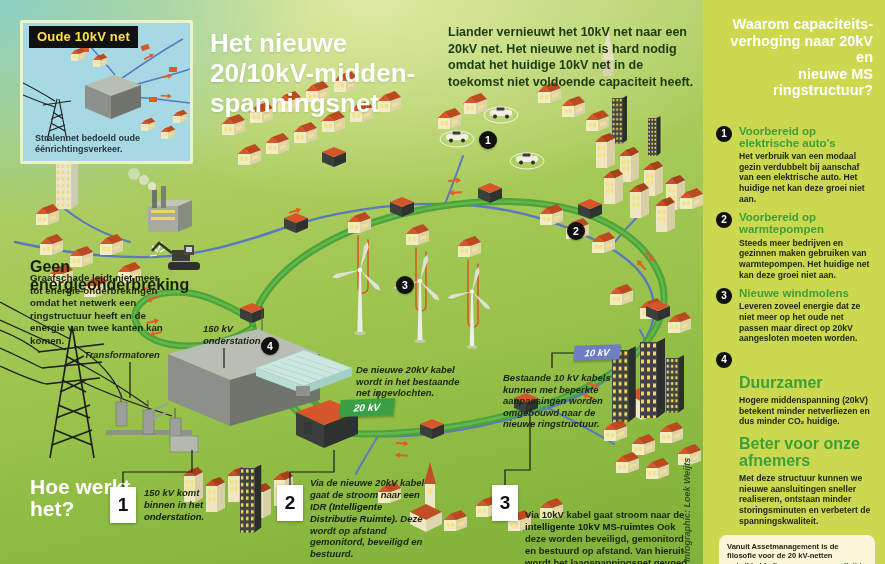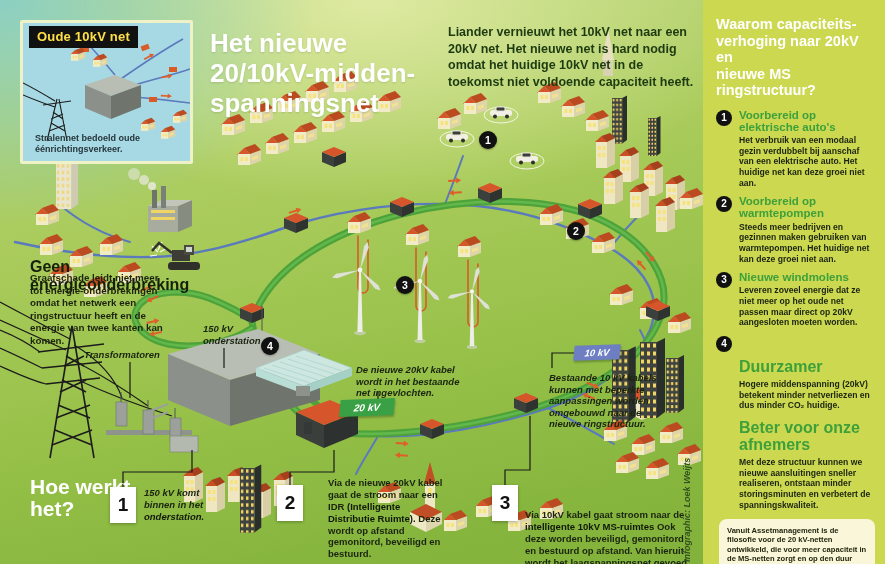--- a/index.html
+++ b/index.html
@@ -27,21 +27,21 @@
   .page-title { position:absolute; left:210px; top:28px; width:240px; color:#fff;
     font-size:26px; font-weight:bold; line-height:1.16; white-space:pre-line;
     text-shadow:0 1px 2px rgba(90,120,60,.25); }
   .intro { position:absolute; left:448px; top:24px; width:254px; color:#1d3a10;
     font-size:12.5px; font-weight:bold; line-height:1.32; }
 
   
   .sidebar { position:absolute; left:703px; top:0; width:182px; height:564px;
     background:#cbd850; padding:16px 12px 8px 13px; overflow:hidden; }
   .sb-title { color:#fff; font-size:14.5px; font-weight:bold; line-height:1.14;
-    white-space:pre-line; margin-bottom:10px; }
+    white-space:pre-line; margin-bottom:26px;text-align:right; }
   .sb-item { display:flex; gap:7px; margin-bottom:7px; }
   .sb-num { flex:none; width:16px; height:16px; border-radius:50%; background:#111;
     color:#fff; font-size:10px; font-weight:bold; text-align:center; line-height:16px; margin-top:1px; }
   .sb-head { color:#3ea03a; font-size:11.5px; font-weight:bold; line-height:1.06; margin-bottom:2px; }
   .sb-body { color:#1c2410; font-size:8.6px; line-height:1.24; font-weight:bold; }
   .sb-extra { padding-left:23px; margin-bottom:9px; }
   .sb-extra .sb-head { font-size:16px; margin-bottom:3px; }
   .sb-info { margin-left:3px; margin-top:6px; background:#faf6da; border-radius:8px;
     padding:7px 8px; width:156px; color:#23270f; font-size:7.6px; line-height:1.22; font-weight:bold;}
 
@@ -432,39 +432,39 @@
 spanningsnet</div>
   <div class="intro">Liander vernieuwt het 10kV net naar een 20kV net. Het nieuwe net is hard nodig omdat het huidige 10kV net in de toekomst niet voldoende capaciteit heeft.</div>
 
   <div class="geen-title">Geen energieonderbreking</div>
   <div class="geen-body">Graafschade leidt niet meer tot energie-onderbrekingen omdat het netwerk een ringstructuur heeft en de energie van twee kanten kan komen.</div>
 
   <div class="map-note" style="left:203px;top:323px;width:90px;white-space:pre-line;">150 kV
 onderstation</div>
   <div class="map-note" style="left:84px;top:349px;width:90px;">Transformatoren</div>
   <div class="map-note" style="left:356px;top:364px;width:114px;">De nieuwe 20kV kabel wordt in het bestaande net ingevlochten.</div>
-  <div class="map-note" style="left:503px;top:372px;width:112px;margin-left:46px;">Bestaande 10 kV kabels kunnen met beperkte aanpassingen worden omgebouwd naar de nieuwe ringstructuur.</div>
+  <div class="map-note" style="left:503px;top:372px;width:112px;">Bestaande 10 kV kabels kunnen met beperkte aanpassingen worden omgebouwd naar de nieuwe ringstructuur.</div>
 
   <div class="badge b20">20 kV</div>
   <div class="badge b10">10 kV</div>
 
   <div class="mk" style="left:479px;top:131px;">1</div>
   <div class="mk" style="left:567px;top:222px;">2</div>
   <div class="mk" style="left:396px;top:276px;">3</div>
   <div class="mk" style="left:261px;top:337px;">4</div>
 
   <div class="hiw-title">Hoe werkt het?</div>
 
   <div class="step-box" style="left:110px;top:487px;">1</div>
   <div class="step-text" style="left:144px;top:487px;width:84px;font-style:italic;">
     <span>150 kV komt binnen in het </span><b>onderstation</b><span>.</span>
   </div>
 
   <div class="step-box" style="left:277px;top:485px;">2</div>
-  <div class="step-text" style="left:328px;top:477px;width:116px;">
+  <div class="step-text" style="left:310px;top:477px;width:116px;font-style:italic;">
     <span>Via de nieuwe 20kV kabel gaat de stroom naar een IDR </span><b>(Intelligente Distributie Ruimte).</b><span> Deze wordt op afstand gemonitord, beveiligd en bestuurd.</span>
   </div>
 
   <div class="step-box" style="left:492px;top:485px;">3</div>
   <div class="step-text" style="left:525px;top:509px;width:170px;">
     <span>Via 10kV kabel gaat stroom naar de </span><b>intelligente 10kV MS-ruimtes</b><span> Ook deze worden beveiligd, gemonitord en bestuurd op afstand. Van hieruit wordt het laagspanningsnet gevoed.</span>
   </div>
 
   <div class="credit">Infographic: Loek Weijts</div>
 

